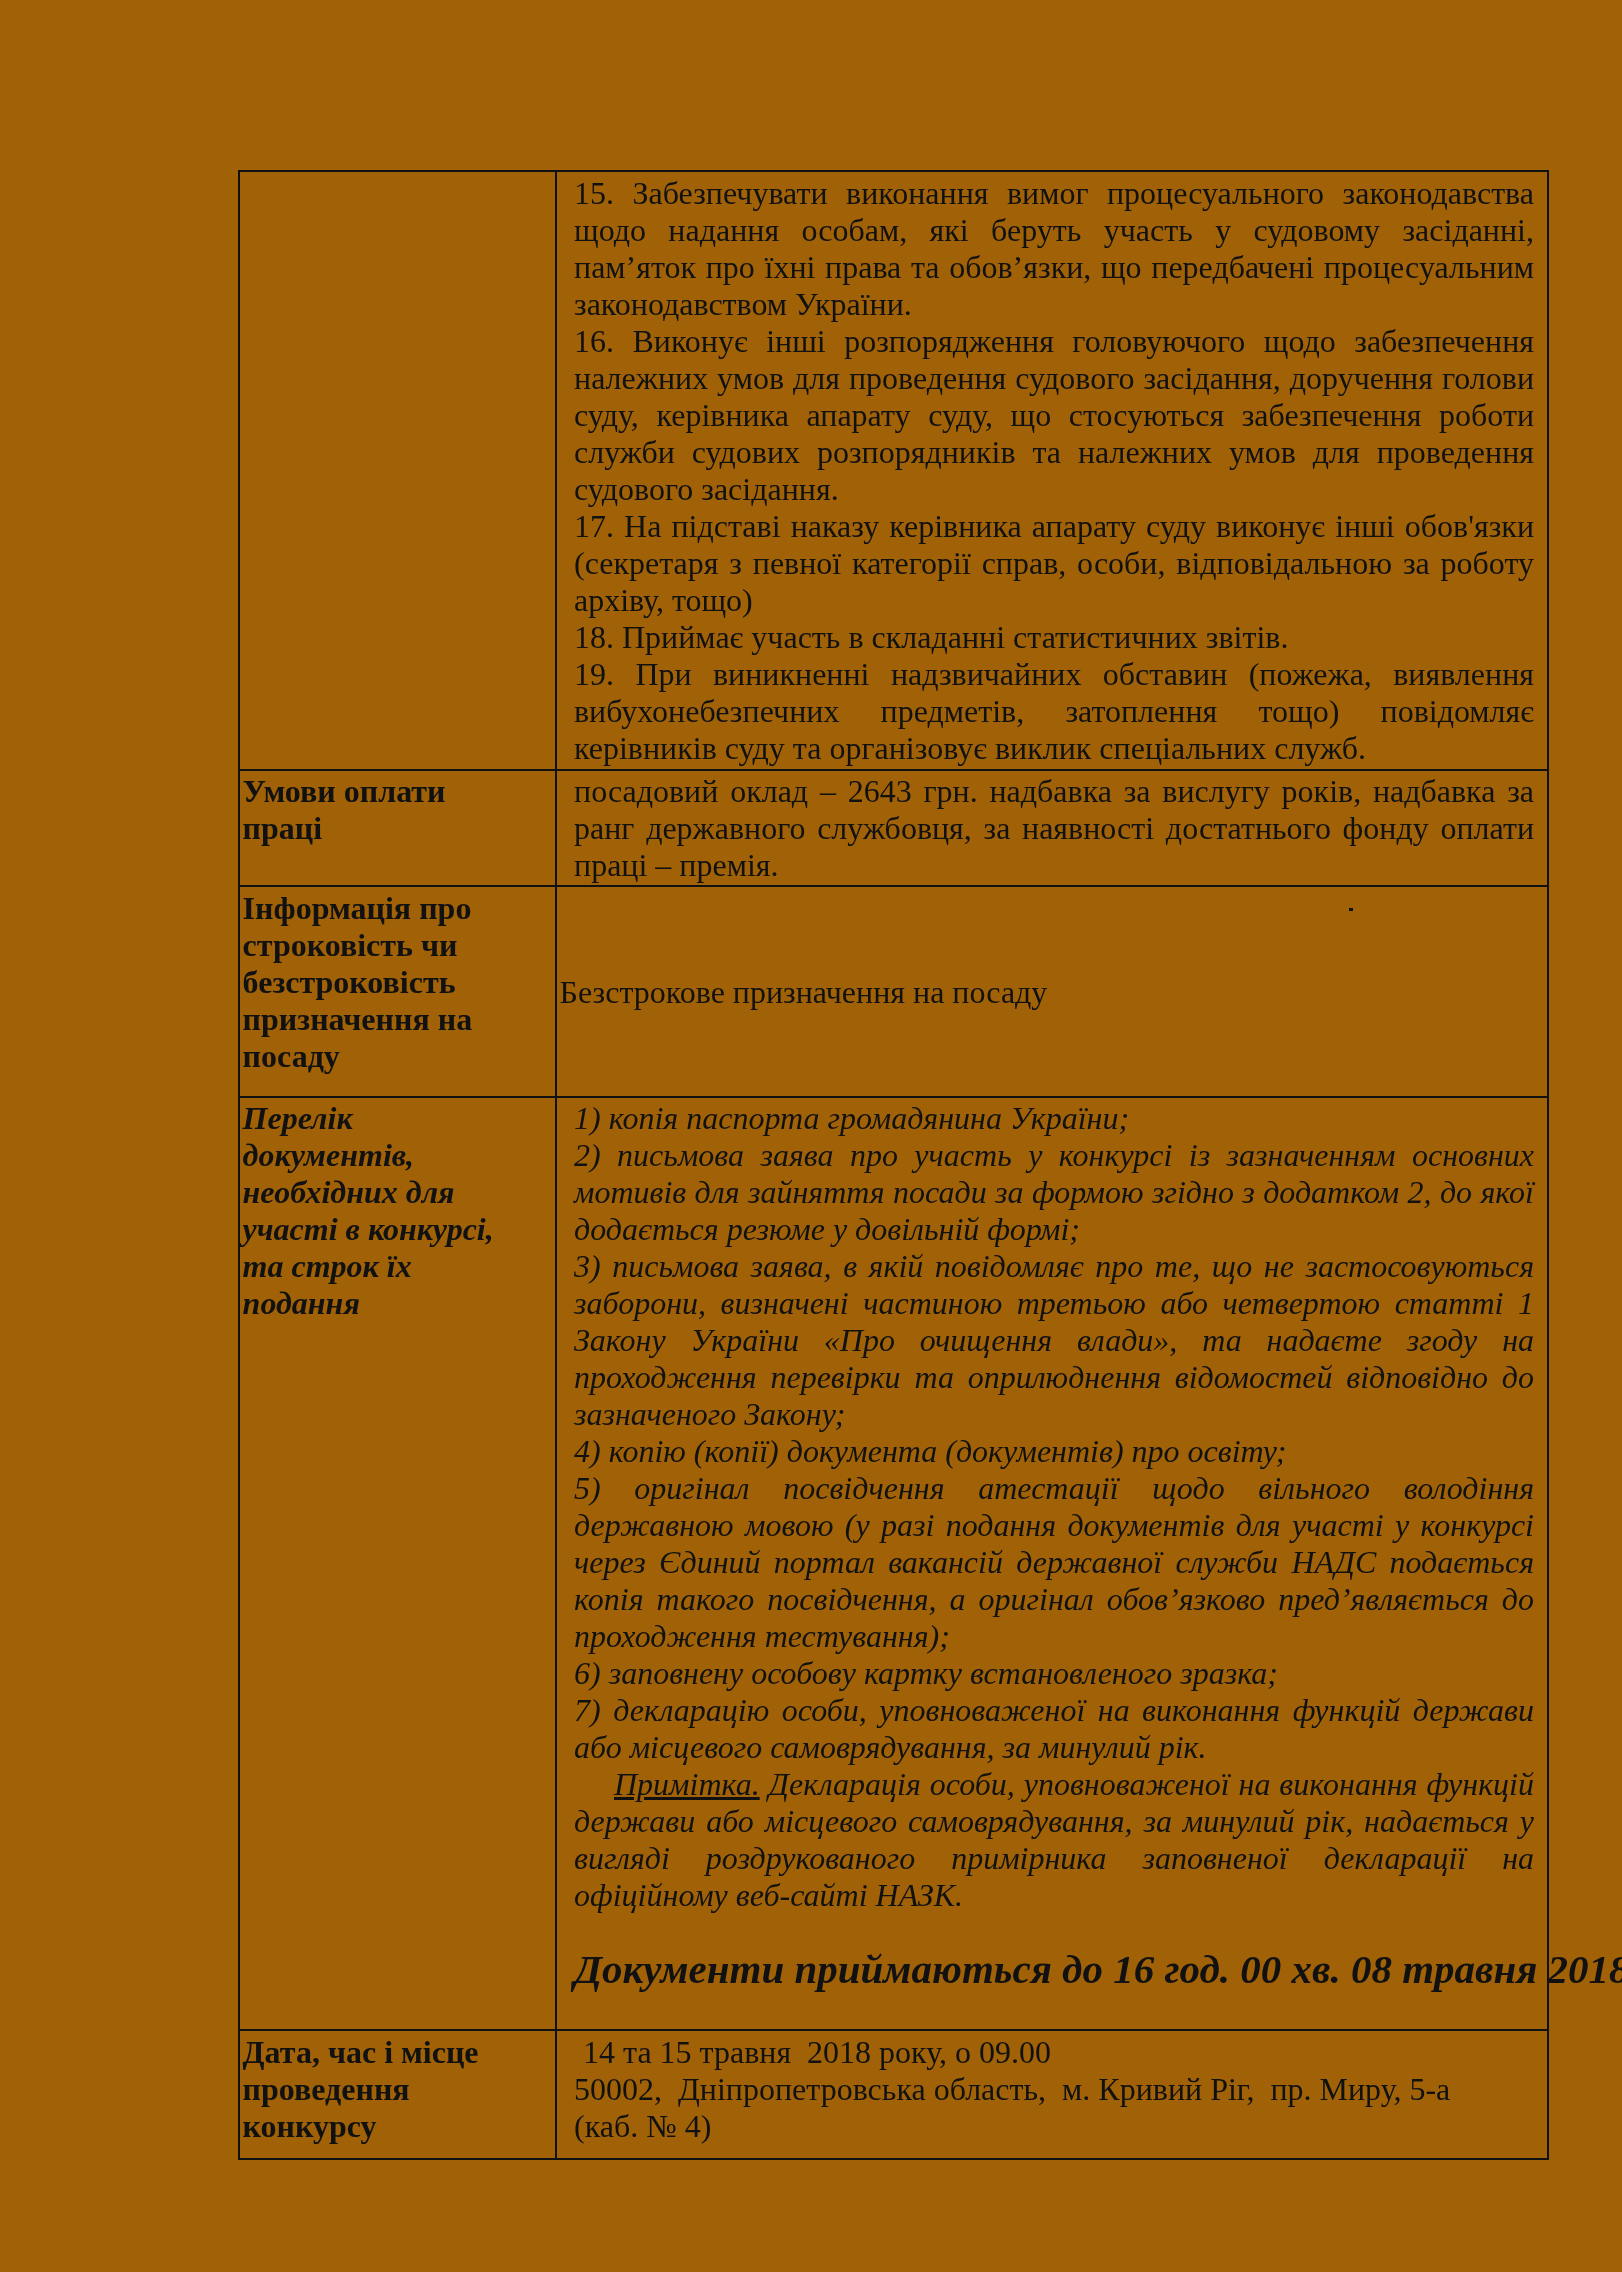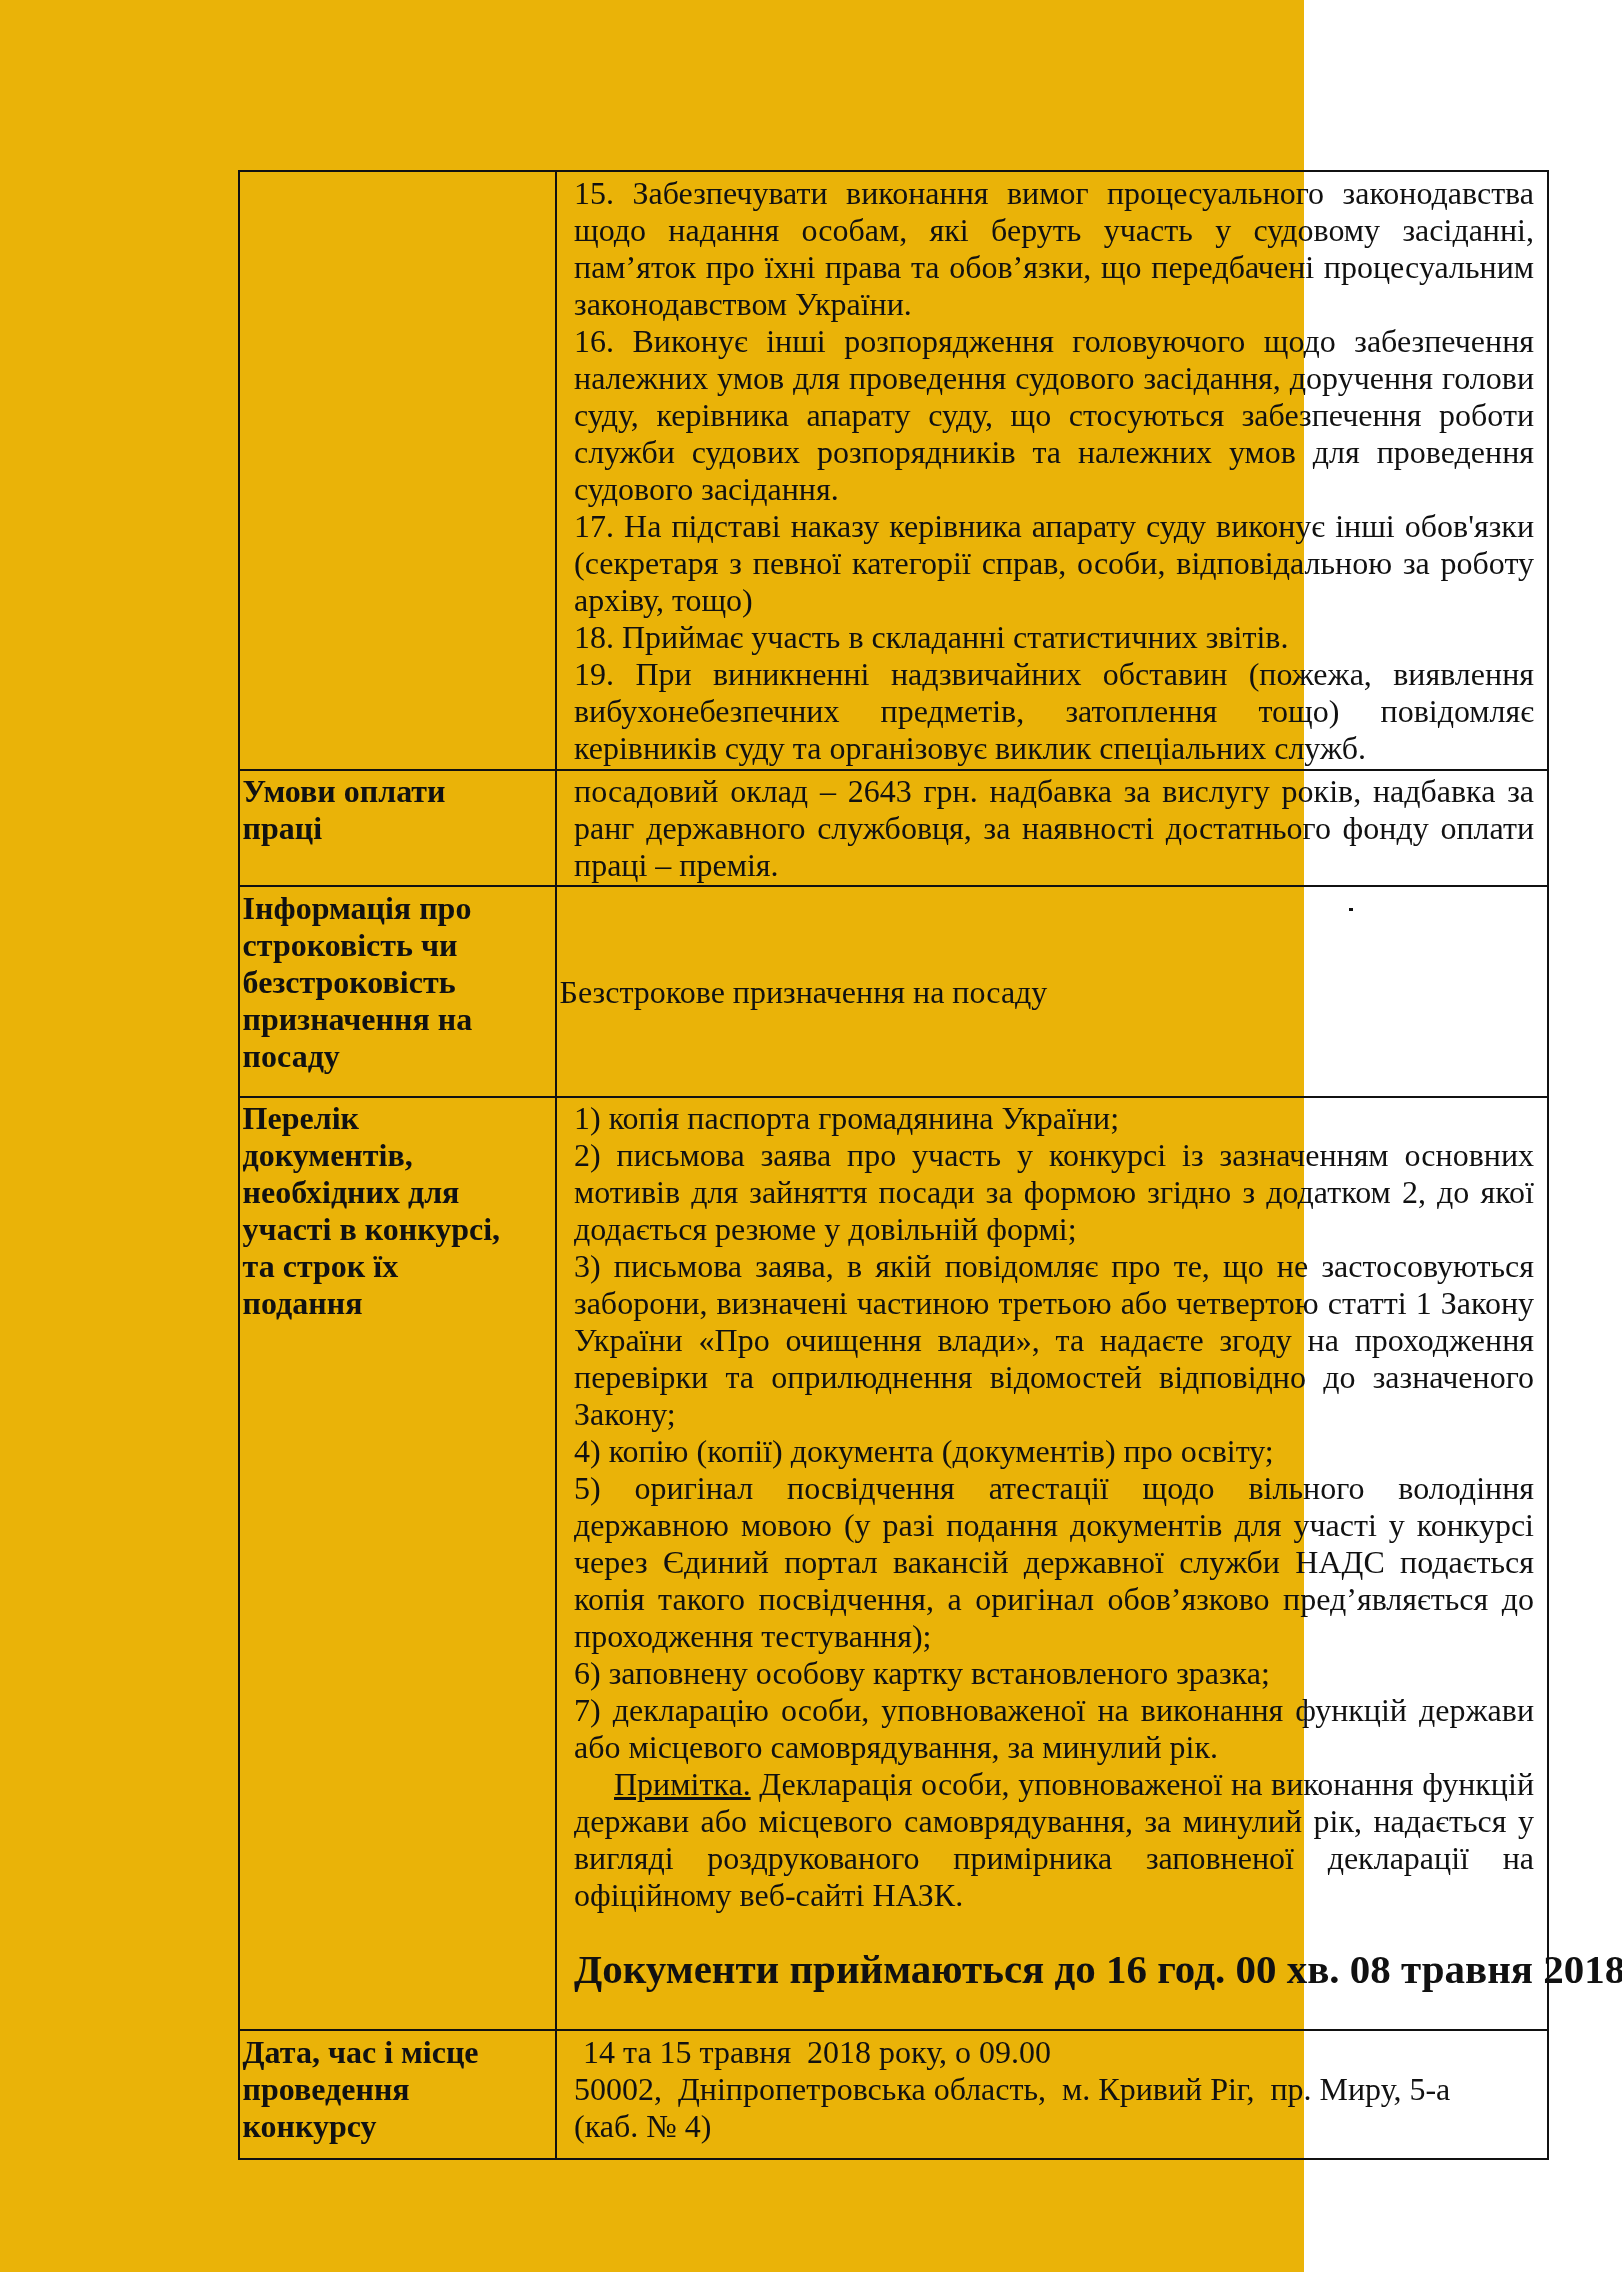--- a/index.html
+++ b/index.html
@@ -11,22 +11,22 @@
       width: 1622px;
       height: 2273px;
       position: relative;
       overflow: hidden;
       font-family: "Liberation Serif", "DejaVu Serif", serif;
       color: #111111;
     }
     .page {
       position: absolute;
       left: 0; top: 0;
-      width: 1304px; height: 2273px;
-      background: #eab308;
+      width: 1622px; height: 2273px;
+      background: #a16207;
     }
     table.doc {
       position: absolute;
       left: 238px;
       top: 170px;
       width: 1309px;
       border-collapse: collapse;
       table-layout: fixed;
     }
     table.doc td {
@@ -52,21 +52,21 @@
       text-align-last: left;
     }
     .label-line { display: block; white-space: nowrap; }
     .row-duties td { height: 594px; }
     .row-pay td { height: 112px; }
     .row-term td { height: 206px; }
     .row-term td.content {
       vertical-align: middle;
       padding-left: 2.6px !important;
     }
-    .row-docs td { height: 888px; }
+    .row-docs td { height: 888px; font-style: italic; }
     .row-date td { height: 124px; }
     .deadline {
       font-weight: bold;
       text-align: center;
       margin-top: 37px;
       white-space: nowrap;
       font-size: 41px;
     }
     .note-label {
       text-decoration: underline;

